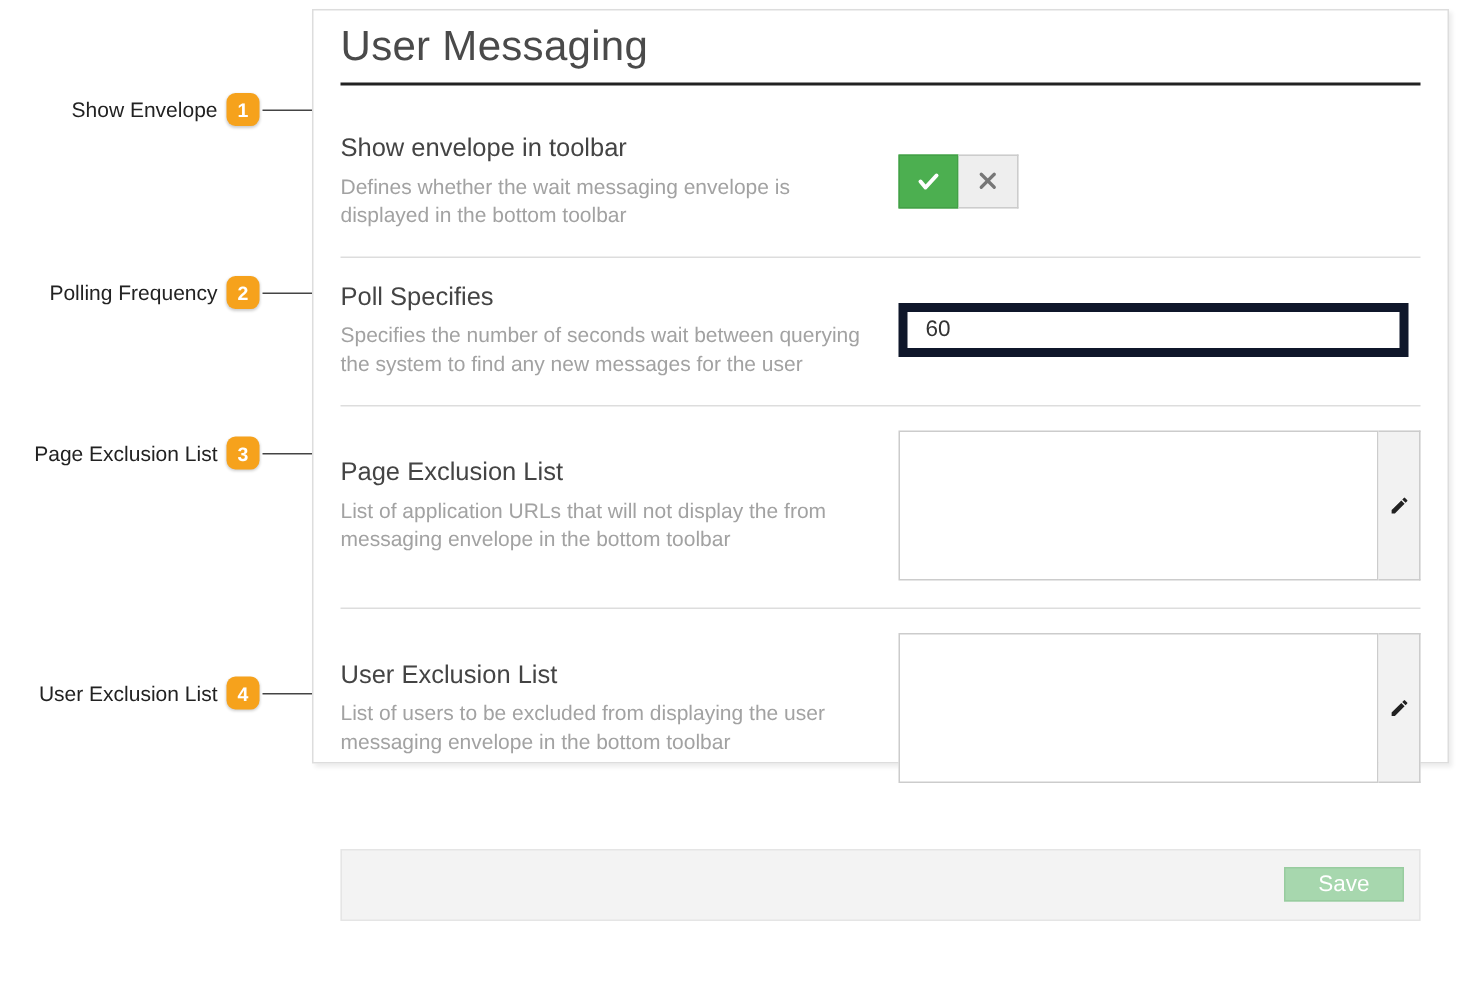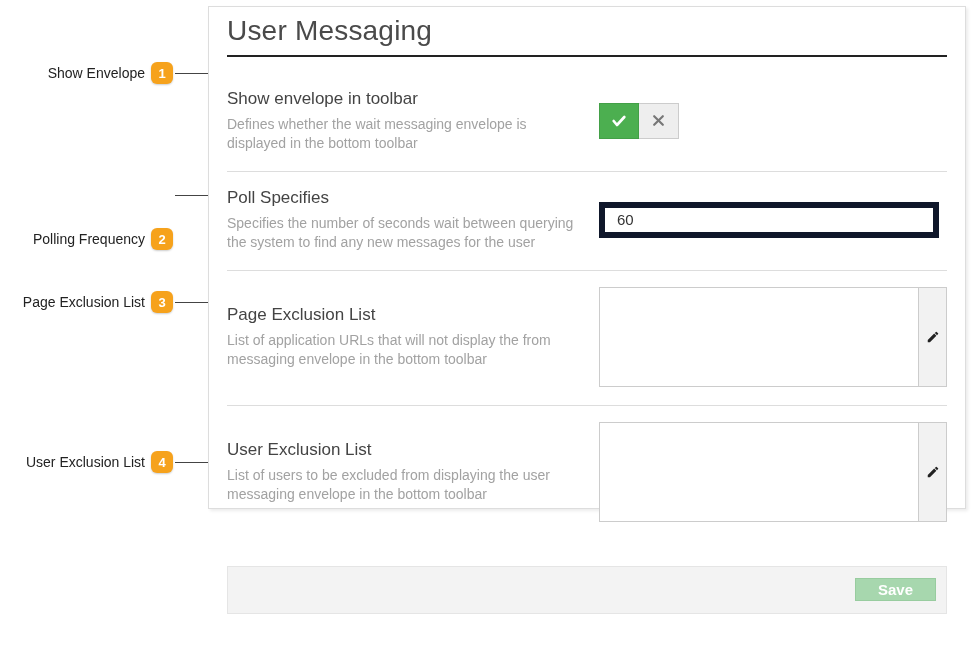--- a/index.html
+++ b/index.html
@@ -134,21 +134,20 @@
     padding: 0 10px;
   }
   .save-btn {
     background: #a7d7ae;
     color: #fff;
     border: 1px solid #98cc9f;
     padding: 2px 22px;
     font-size: 15px;
     cursor: pointer;
     font-family: inherit;
-    font-weight: bold;
   }
 
   
   .callouts { position: absolute; left:0; top:0; width:208px; height:100%; }
   .callout {
     position: absolute;
     display: flex;
     align-items: center;
     justify-content: flex-end;
     white-space: nowrap;
@@ -190,21 +189,21 @@
 <div class="wrap">
 
   <div class="callouts">
     <div class="callout" style="top:62px; right:35px;">
       <span class="label">Show Envelope</span>
       <span class="badge">1</span>
     </div>
     <div class="leader" style="top:73px; left:175px; width:50px;"></div>
     <div class="leader-dot" style="top:73px; left:227px;"></div>
 
-    <div class="callout" style="top:184px; right:35px;margin-top:44px;">
+    <div class="callout" style="top:184px; right:35px;">
       <span class="label">Polling Frequency</span>
       <span class="badge">2</span>
     </div>
     <div class="leader" style="top:195px; left:175px; width:50px;"></div>
     <div class="leader-dot" style="top:195px; left:227px;"></div>
 
     <div class="callout" style="top:291px; right:35px;">
       <span class="label">Page Exclusion List</span>
       <span class="badge">3</span>
     </div>

